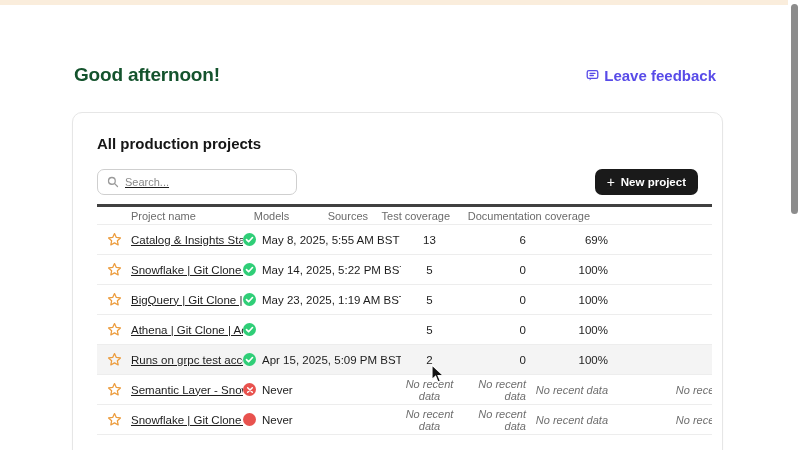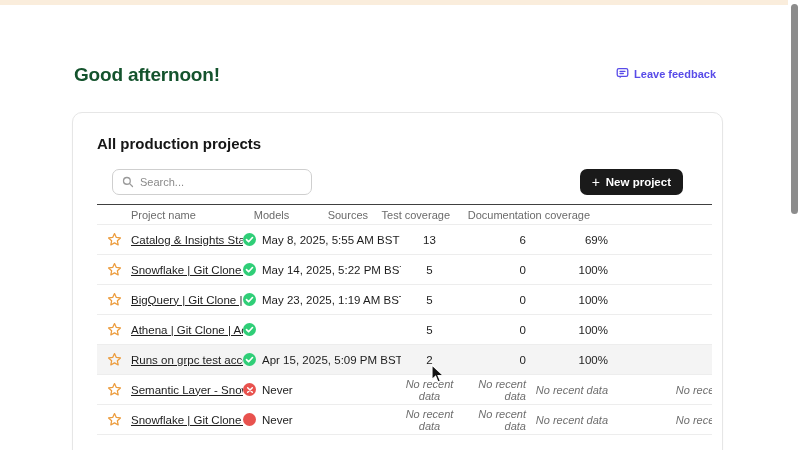--- a/index.html
+++ b/index.html
@@ -12,45 +12,45 @@
   }
   .topstrip { position: absolute; top: 0; left: 0; width: 100%; height: 5px; background: #faeddc; }
 
   
   .scrollbar-track { position: absolute; top: 0; right: 0; width: 12px; height: 450px; background: #ffffff; z-index: 50; }
   .scrollbar-thumb { position: absolute; top: 4px; right: 2px; width: 7px; height: 210px; background: #8c8c8c; border-radius: 4px; }
 
   .greeting { position: absolute; left: 74px; top: 64px; font-size: 19px; font-weight: bold; color: #14532d; letter-spacing: -0.2px; }
 
   .feedback { position: absolute; top: 67px; right: 84px; display: flex; align-items: center; gap: 5px;
-    color: #584be8; font-size: 11px; font-weight: bold; cursor: pointer; }
+    color: #584be8; font-size: 15px; font-weight: bold; cursor: pointer; }
   .feedback svg { display: block; }
 
   .card { position: absolute; left: 72px; top: 112px; width: 651px; height: 500px;
     background: #fff; border: 1px solid #e6e6e6; border-radius: 10px; overflow: hidden;
     box-shadow: 0 1px 2px rgba(0,0,0,0.03); }
 
   .panel-title { margin: 22px 24px 0; font-size: 15px; font-weight: bold; color: #161616; }
 
-  .controls { display: flex; justify-content: space-between; align-items: center; margin: 17px 39px 0; }
+  .controls { display: flex; justify-content: space-between; align-items: center; margin: 17px 24px 0; text-decoration: underline; }
   .search-box { width: 200px; height: 26px; border: 1px solid #cfcfcf; border-radius: 7px;
     display: flex; align-items: center; gap: 6px; padding: 0 9px; background: #fff; }
   .search-box svg { flex: 0 0 auto; display: block; }
   .search-box input { border: none; outline: none; width: 100%; font-size: 11px; font-family: "Liberation Sans", sans-serif; color: #333; background: transparent; }
   .search-box input::placeholder { color: #8a8a8a; }
   .btn-new { height: 26px; background: #1a1a1a; color: #fff; border: none; border-radius: 7px;
     padding: 0 12px; font-size: 11.5px; font-weight: bold; font-family: "Liberation Sans", sans-serif;
     display: flex; align-items: center; gap: 6px; cursor: pointer; }
   .btn-new .plus { font-size: 14px; font-weight: normal; line-height: 1; margin-top: -1px; }
 
   .notice { margin: 11px 24px 0; font-size: 11px; font-weight: bold; color: #242424; }
 
   .table-wrap { margin: 9px 0 0 24px; width: 615px; overflow: hidden; }
   .tbl { width: 651px; }
-  .thead { display: flex; align-items: center; height: 21px; border-top: 1px solid #404040; border-bottom: 1px solid #ededed;
+  .thead { display: flex; align-items: center; height: 21px; border-top: 3px solid #404040; border-bottom: 1px solid #ededed;
     color: #6b6b6b; font-size: 11px; }
   .row { display: flex; align-items: center; height: 30px; border-bottom: 1px solid #ededed; font-size: 11.5px; }
   .row.hl { background: #f4f4f4; }
 
   .c-star { width: 34px; flex: 0 0 34px; display: flex; justify-content: center; }
   .c-name { width: 112px; flex: 0 0 112px; white-space: nowrap; overflow: hidden; }
   .c-run { width: 158px; flex: 0 0 158px; display: flex; align-items: center; gap: 6px; white-space: nowrap; overflow: hidden; }
   .c-models { width: 57px; flex: 0 0 57px; text-align: center; }
   .c-sources { width: 68px; flex: 0 0 68px; text-align: right; }
   .c-test { width: 82px; flex: 0 0 82px; text-align: right; }

